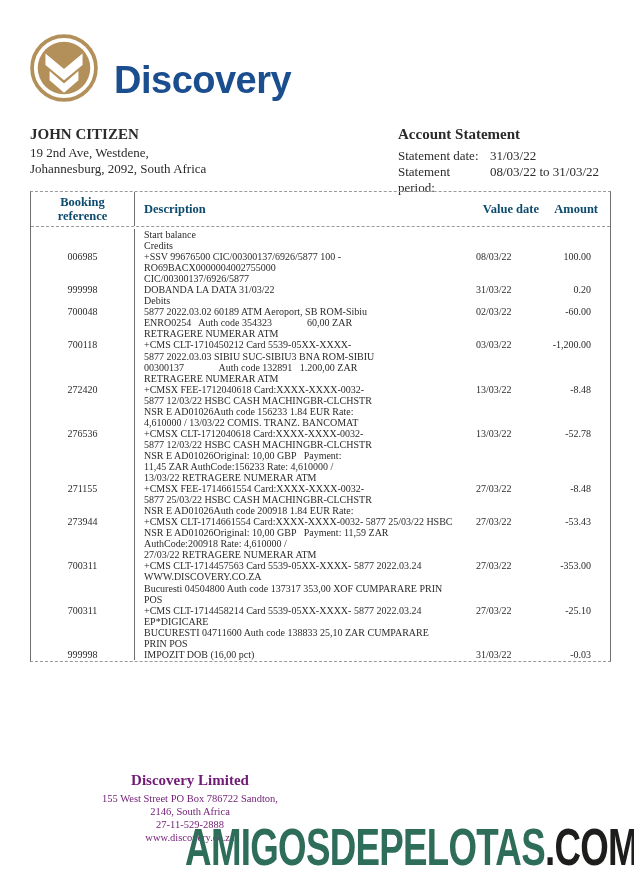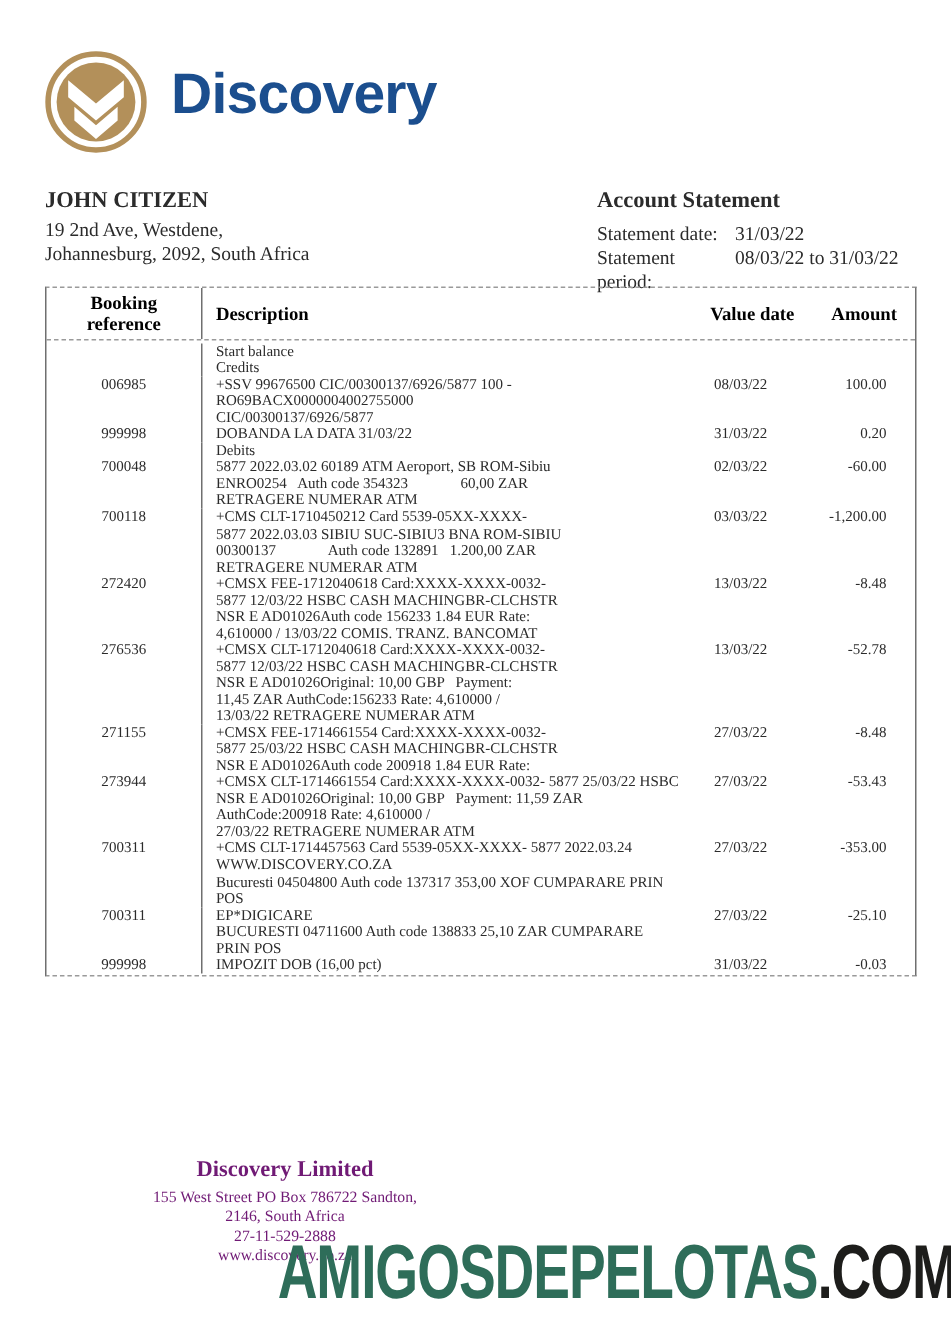--- a/index.html
+++ b/index.html
@@ -7,21 +7,21 @@
   .page {
     position:relative;
     width:634px; height:894px;
     background:#ffffff;
     font-family:"Liberation Serif", serif;
     color:#2b2b2b;
     overflow:hidden;
   }
 
   
-  .brand-row { position:absolute; left:30px; top:34px; display:flex; align-items:flex-start; }
+  .brand-row { position:absolute; left:30px; top:34px; display:flex; align-items:flex-end; }
   .logo-globe { width:68px; height:68px; display:block; }
   .brand-word {
     font-family:"Liberation Sans", sans-serif;
     font-size:38px; font-weight:600; letter-spacing:-0.5px;
     color:#1b4e8e; margin-left:16px; margin-top:8px;
   }
 
   
   .recipient { position:absolute; left:30px; top:126px; font-size:13px; line-height:16.5px; }
   .recipient .name { font-size:15px; font-weight:bold; margin-bottom:2px; }
@@ -35,26 +35,26 @@
     position:absolute; left:30px; top:191px; width:581px;
     border-top:1px dashed #9a9a9a;
     border-bottom:1px dashed #9a9a9a;
     border-left:1px solid #6f6f6f;
     border-right:1px solid #6f6f6f;
     font-size:10px;
   }
   .tgrid { display:grid; grid-template-columns:104px 329px 75px 71px; }
   .thead {
     border-bottom:1px dashed #9a9a9a;
-    color:#000000; font-weight:bold; font-size:12.5px;
+    color:#0c4a6e; font-weight:bold; font-size:12.5px;
     align-items:center; height:35px;
   }
   .thead .h-booking { text-align:center; line-height:14px; }
   .thead .h-desc { padding-left:9px; }
-  .thead .h-date { text-align:center; }
+  .thead .h-date { text-align:right; }
   .thead .h-amount { text-align:right; padding-right:12px; }
   .tbody-wrap { padding-top:2px; padding-bottom:1px; }
   .trow { display:grid; grid-template-columns:104px 329px 75px 71px; }
   .c-booking { text-align:center; line-height:11.05px; border-right:1px solid #6f6f6f; }
   .h-booking-cell { border-right:1px solid #6f6f6f; height:100%; display:flex; flex-direction:column; justify-content:center; }
   .c-desc { padding-left:9px; }
   .desc-line { white-space:pre; line-height:11.05px; }
   .c-date { padding-left:12px; line-height:11.05px; }
   .c-amount { text-align:right; padding-right:19px; line-height:11.05px; }
 
@@ -244,20 +244,21 @@
             <div class="desc-line">Bucuresti 04504800 Auth code 137317 353,00 XOF CUMPARARE PRIN</div>
             <div class="desc-line">POS</div>
           </div>
       <div class="c-date">27/03/22</div>
       <div class="c-amount">-353.00</div>
     </div>
 
     <div class="trow">
       <div class="c-booking">700311</div>
       <div class="c-desc">
+            <div class="desc-line">+CMS CLT-1714458214 Card 5539-05XX-XXXX- 5877 2022.03.24</div>
             <div class="desc-line">EP*DIGICARE</div>
             <div class="desc-line">BUCURESTI 04711600 Auth code 138833 25,10 ZAR CUMPARARE</div>
             <div class="desc-line">PRIN POS</div>
           </div>
       <div class="c-date">27/03/22</div>
       <div class="c-amount">-25.10</div>
     </div>
 
     <div class="trow">
       <div class="c-booking">999998</div>

